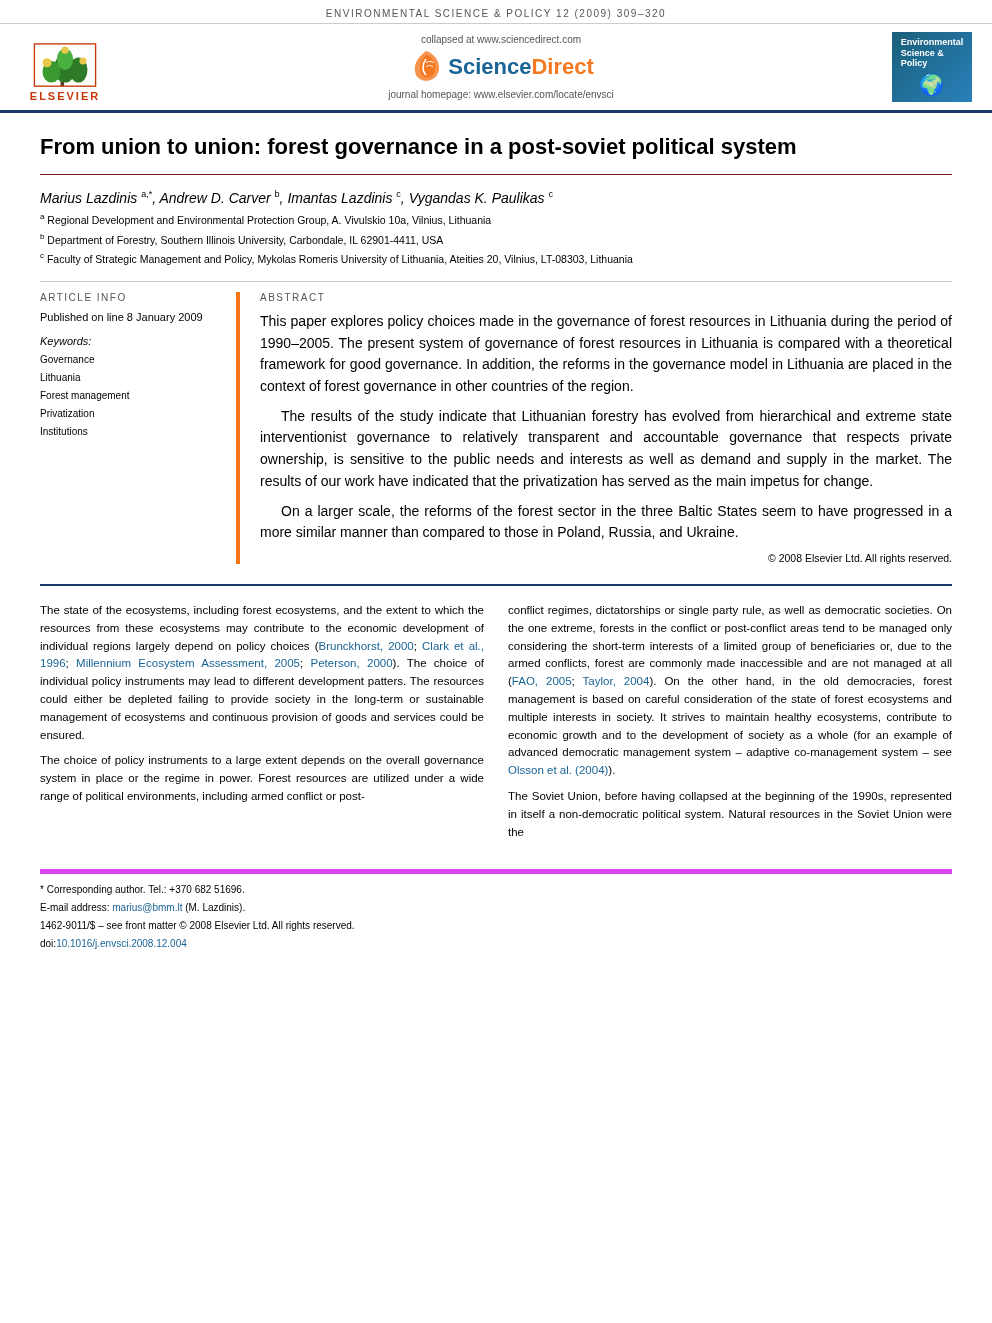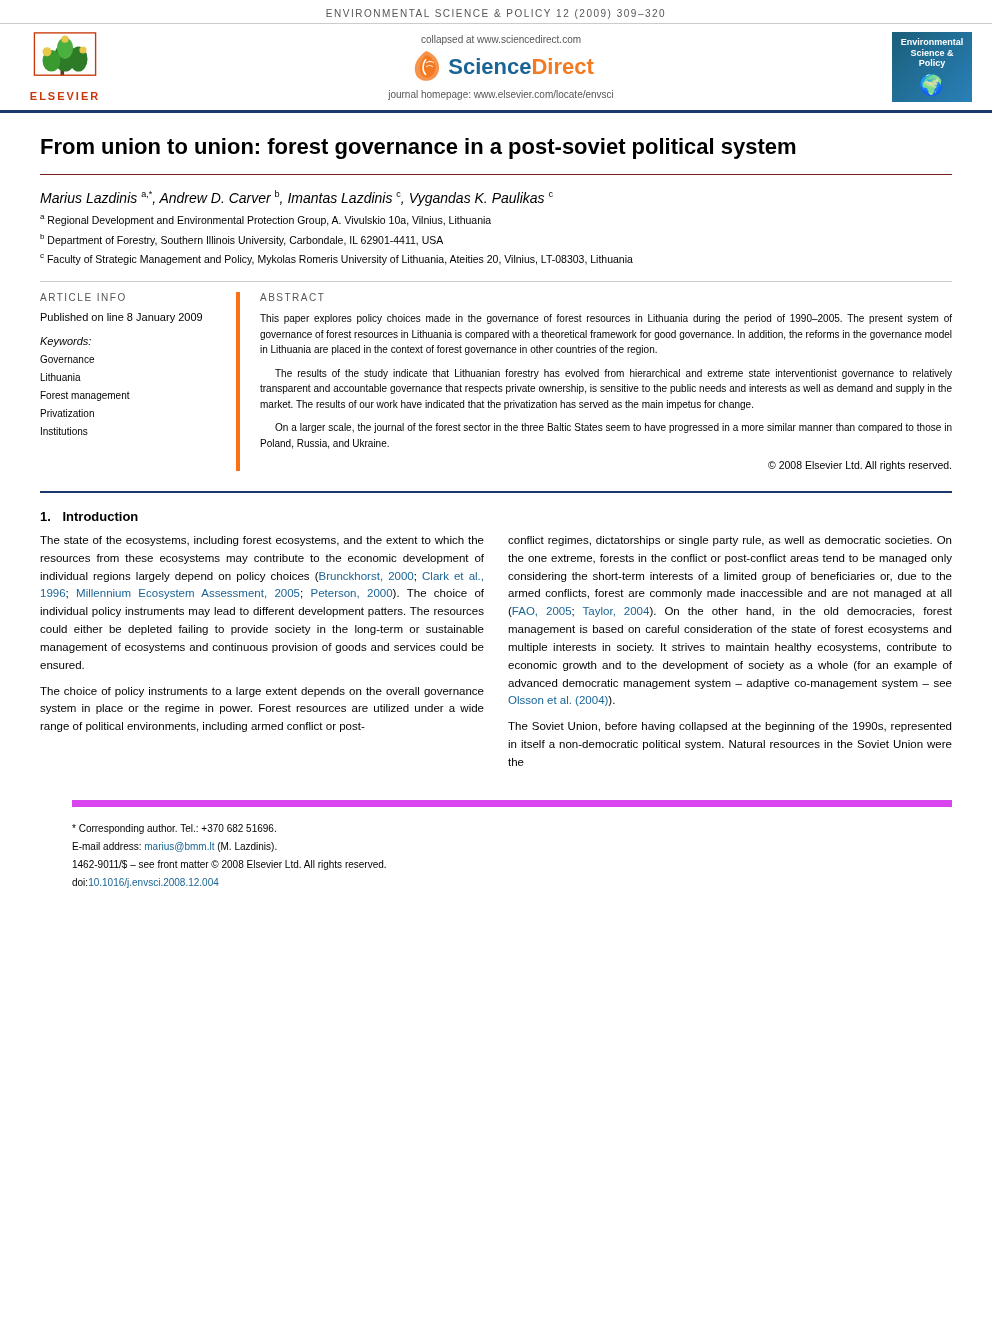--- a/index.html
+++ b/index.html
@@ -32,21 +32,21 @@
       padding: 8px 20px;
       border-bottom: 3px solid #1a3a6e;
     }
 
     .elsevier-logo {
       width: 90px;
       height: 70px;
       display: flex;
       flex-direction: column;
       align-items: center;
-      justify-content: space-between;
+      justify-content: flex-end;
     }
 
     .elsevier-tree {
       width: 70px;
       height: 45px;
     }
 
     .elsevier-text {
       font-size: 11px;
       font-weight: bold;
@@ -106,21 +106,21 @@
     .journal-cover {
       width: 80px;
       height: 70px;
       background: linear-gradient(135deg, #1a5f7a, #2980b9);
       display: flex;
       flex-direction: column;
       align-items: center;
       justify-content: center;
       color: white;
       font-size: 8px;
-      text-align: center;
+      text-align: left;
       font-family: Arial, sans-serif;
       padding: 4px;
     }
 
     .journal-cover-title {
       font-weight: bold;
       font-size: 9px;
       line-height: 1.2;
     }
 
@@ -223,21 +223,21 @@
     }
 
     .keywords-list {
       font-size: 10px;
       font-family: Arial, sans-serif;
       line-height: 1.8;
       color: #000;
     }
 
     .abstract-text {
-      font-size: 10px;
+      font-size: 14px;
       line-height: 1.55;
       font-family: Arial, sans-serif;
       color: #000;
       text-align: justify;
     }
 
     .abstract-text p {
       margin-bottom: 8px;
       text-indent: 1.5em;
     }
@@ -294,28 +294,27 @@
       margin-bottom: 8px;
     }
 
     .body-text a, .ref-link {
       color: #1a6496;
       text-decoration: none;
     }
 
     
     .footnotes {
-      border-top: 7px solid #d946ef;
+      border-top: 5px solid #d946ef;
       margin-top: 20px;
-      padding-top: 14px;
+      padding-top: 8px;
       font-size: 10px;
       font-family: Arial, sans-serif;
       line-height: 1.6;
       color: #000;
-      margin-left: 32px;
     }
 
     .footnote-line {
       margin-bottom: 2px;
     }
 
     .fn-link {
       color: #1a6496;
       text-decoration: none;
     }
@@ -410,32 +409,28 @@
         <div>Privatization</div>
         <div>Institutions</div>
       </div>
     </div>
 
     <div class="right-col">
       <div class="col-header">ABSTRACT</div>
       <div class="abstract-text">
         <p>This paper explores policy choices made in the governance of forest resources in Lithuania during the period of 1990–2005. The present system of governance of forest resources in Lithuania is compared with a theoretical framework for good governance. In addition, the reforms in the governance model in Lithuania are placed in the context of forest governance in other countries of the region.</p>
         <p>The results of the study indicate that Lithuanian forestry has evolved from hierarchical and extreme state interventionist governance to relatively transparent and accountable governance that respects private ownership, is sensitive to the public needs and interests as well as demand and supply in the market. The results of our work have indicated that the privatization has served as the main impetus for change.</p>
-        <p>On a larger scale, the journal of the forest sector in the three Baltic States seem to have progressed in a more similar manner than compared to those in Poland, Russia, and Ukraine.</p>
+        <p>On a larger scale, the reforms of the forest sector in the three Baltic States seem to have progressed in a more similar manner than compared to those in Poland, Russia, and Ukraine.</p>
       </div>
       <div class="copyright">© 2008 Elsevier Ltd. All rights reserved.</div>
     </div>
   </div>
 
   <div class="body-divider"></div>
 
-  <div class="section-heading">
-    <span class="section-number">1.</span>
-    <span>Introduction</span>
-  </div>
 
   <div class="body-two-col">
 
     <div class="body-left">
       <p class="body-text">
         The state of the ecosystems, including forest ecosystems, and the extent to which the resources from these ecosystems may contribute to the economic development of individual regions largely depend on policy choices (<a href="#" class="ref-link">Brunckhorst, 2000</a>; <a href="#" class="ref-link">Clark et al., 1996</a>; <a href="#" class="ref-link">Millennium Ecosystem Assessment, 2005</a>; <a href="#" class="ref-link">Peter­son, 2000</a>). The choice of individual policy instruments may lead to different development patters. The resources could either be depleted failing to provide society in the long-term or sustainable management of ecosystems and continuous provision of goods and services could be ensured.
       </p>
       <p class="body-text">
         The choice of policy instruments to a large extent depends on the overall governance system in place or the regime in power. Forest resources are utilized under a wide range of political environments, including armed conflict or post-
       </p>

